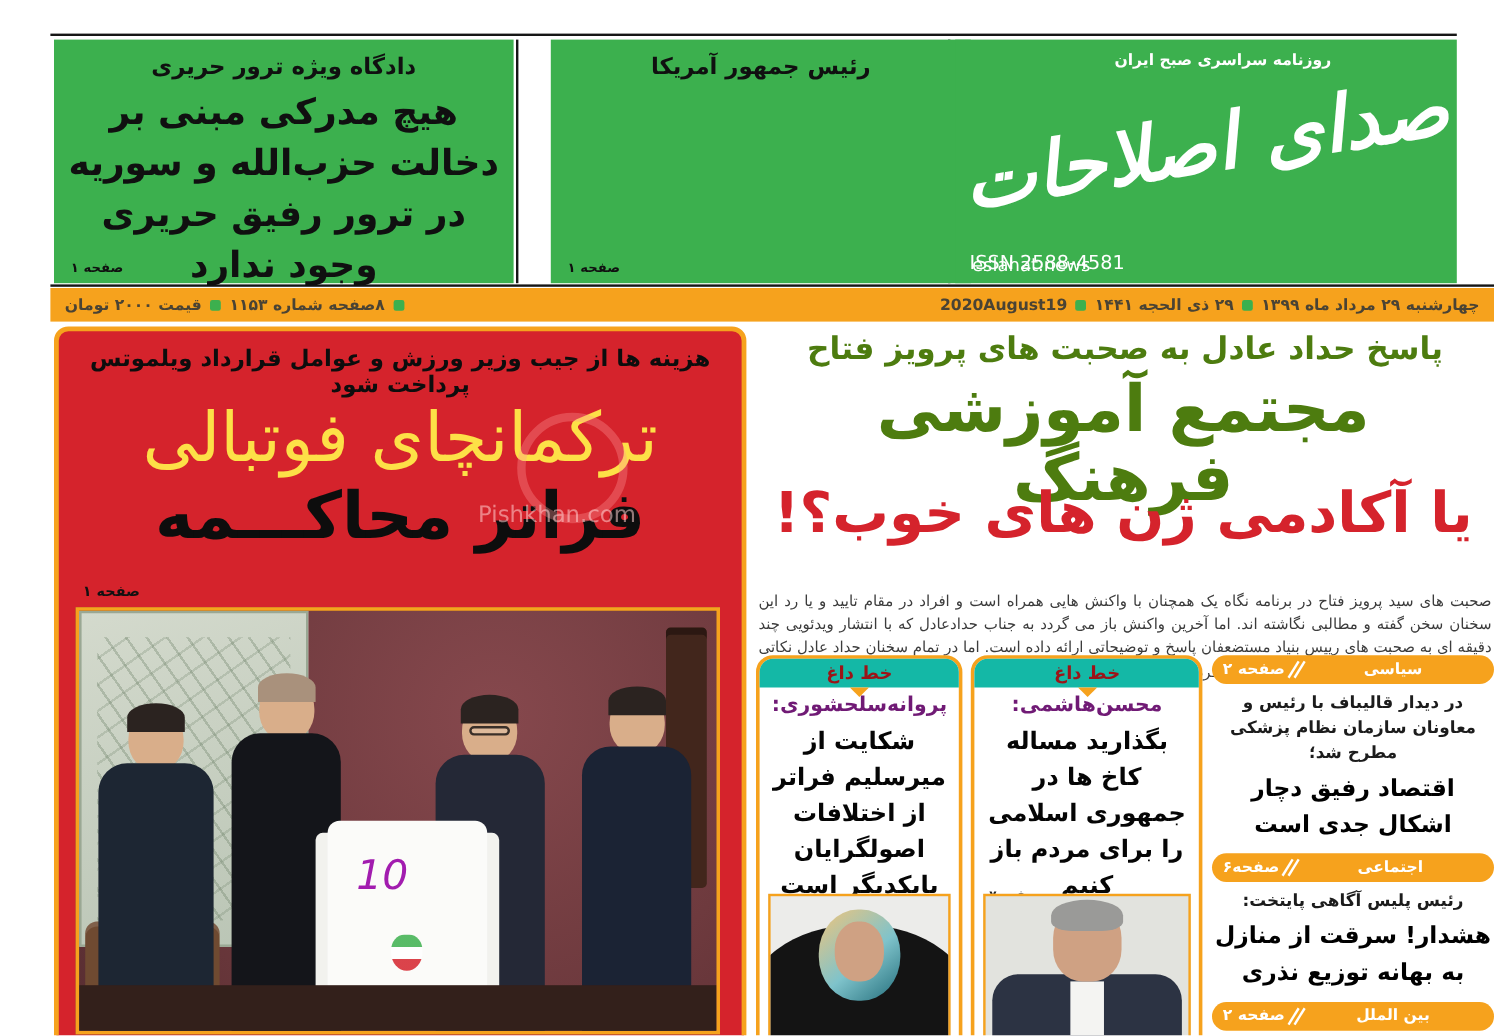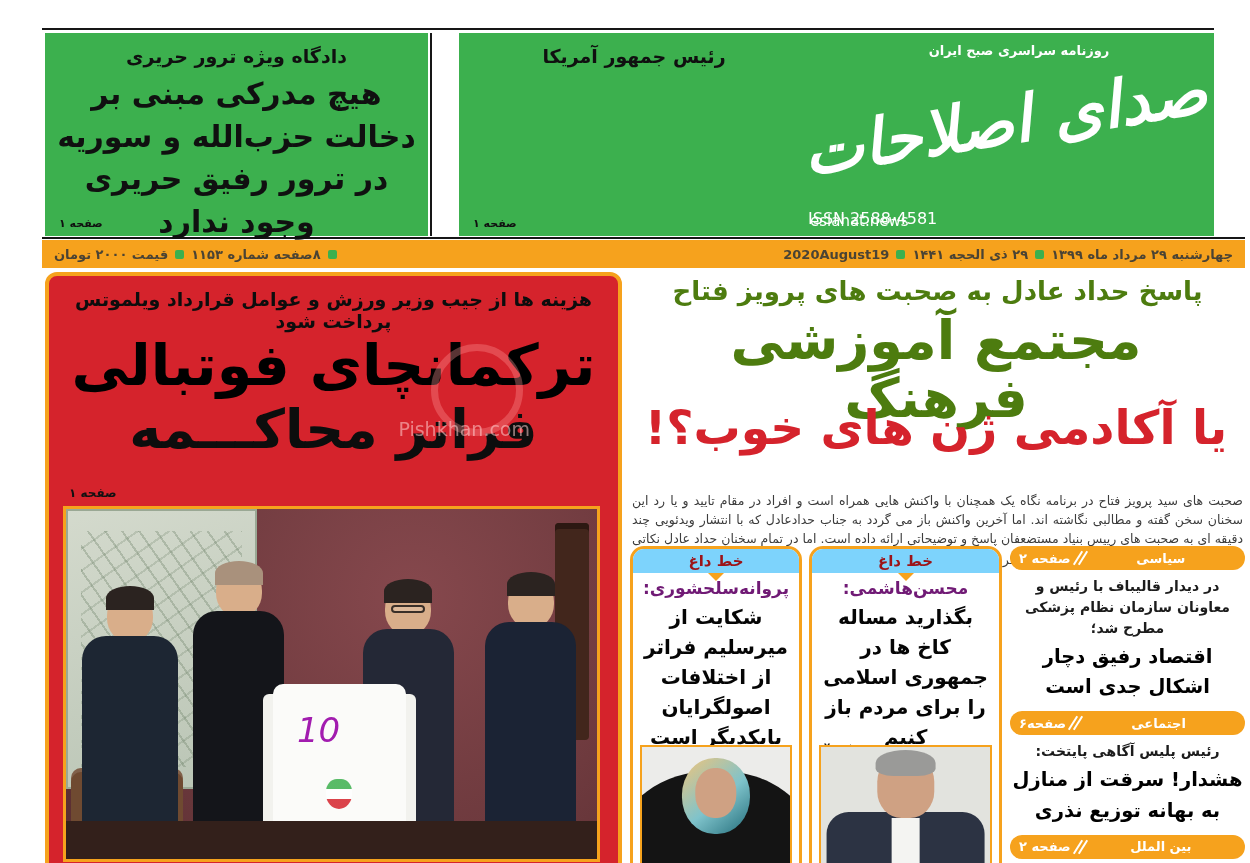--- a/index.html
+++ b/index.html
@@ -28,21 +28,21 @@
   .mh-site{position:absolute;right:0;bottom:6px;left:14px;text-align:left;font-size:15px;direction:ltr;}
 
   
   .date-bar{position:absolute;left:42px;top:240px;width:1203px;height:28px;background:#f6a21d;display:flex;align-items:center;justify-content:space-between;padding:0 12px;color:#4a4334;font-size:13px;font-weight:bold;}
   .db-group{display:flex;align-items:center;gap:7px;direction:rtl;}
   .sq{width:9px;height:9px;background:#3cb04e;border-radius:2px;flex:0 0 auto;}
 
   
   .redbox{position:absolute;left:45px;top:272px;width:577px;height:600px;background:#d5232c;border:4px solid #f6a21d;border-radius:12px 12px 0 0;direction:rtl;text-align:center;overflow:hidden;}
   .fb-kicker{margin-top:12px;font-size:19px;font-weight:bold;color:#0d0d0d;}
-  .fb-h1{margin-top:2px;font-size:57px;font-weight:700;color:#000000;line-height:1.12;}
+  .fb-h1{margin-top:2px;font-size:57px;font-weight:400;color:#fde047;line-height:1.12;}
   .fb-h2{margin-top:2px;font-size:54px;font-weight:800;color:#0d0d0d;line-height:1.1;}
   .fb-page{position:absolute;left:20px;top:210px;font-size:12px;font-weight:bold;color:#111;}
   .wm-circle{position:absolute;right:95px;top:68px;width:92px;height:92px;border:7px solid rgba(255,150,150,.35);border-radius:50%;}
   .wm-text{position:absolute;right:88px;top:142px;font-size:19px;color:rgba(255,210,210,.55);direction:ltr;}
 
   
   .photo1{position:absolute;left:14px;top:230px;width:537px;height:356px;border:3px solid #f6a21d;background:#6e3a3e;overflow:hidden;}
   .p1-wall{position:absolute;inset:0;background:radial-gradient(circle at 65% 25%,#86484d 0%,#6e3a3e 55%,#582d31 100%);}
   .p1-map{position:absolute;left:0;top:0;width:36%;height:80%;background:linear-gradient(160deg,#d4dacd,#b9c4b4);box-shadow:inset 0 0 0 2px #9aa894;}
   .p1-map:after{content:"";position:absolute;inset:8%;background:repeating-linear-gradient(55deg,rgba(110,130,105,.35) 0 2px,transparent 2px 14px),repeating-linear-gradient(-35deg,rgba(110,130,105,.25) 0 2px,transparent 2px 18px);}
@@ -68,21 +68,21 @@
   .ms-h1{left:630px;top:312px;width:612px;font-size:54px;font-weight:800;line-height:1.08;}
   .ms-h2{left:630px;top:400px;width:612px;font-size:47px;font-weight:800;color:#d5232c;}
   .ms-body{position:absolute;left:632px;top:478px;width:611px;direction:rtl;text-align:justify;font-size:12.5px;line-height:1.55;color:#3c3c3c;}
   .ms-dot{color:#d5232c;font-size:15px;vertical-align:middle;}
   .ms-page{font-size:13px;font-weight:800;color:#111;}
 
   
   .hotcol{position:absolute;top:546px;height:332px;background:#fff;border:3px solid #f6a21d;border-radius:14px;direction:rtl;text-align:center;overflow:hidden;}
   .colA{left:630px;width:172px;}
   .colB{left:809px;width:193px;}
-  .hl-tab{position:relative;height:25px;margin:-1px -1px 0;background:#7dd3fc;color:#9c1418;font-size:15px;font-weight:800;display:flex;align-items:center;justify-content:center;border-radius:10px 10px 0 0;}
+  .hl-tab{position:relative;height:25px;margin:-1px -1px 0;background:#14b8a6;color:#9c1418;font-size:15px;font-weight:800;display:flex;align-items:center;justify-content:center;border-radius:10px 10px 0 0;}
   .hl-tab:after{content:"";position:absolute;left:50%;transform:translateX(-50%);bottom:-8px;border:8px solid transparent;border-top-color:#f6a21d;border-bottom:none;}
   .hl-speaker{margin-top:5px;font-size:17px;font-weight:bold;color:#701a75;}
   .hl-headline{margin-top:4px;padding:0 6px;font-size:20px;line-height:1.5;font-weight:800;color:#050505;}
   .hl-page{position:absolute;font-size:10px;font-weight:bold;color:#222;left:12px;}
   .colA .hl-page{top:196px;} .colB .hl-page{top:192px;}
   .hl-photo{position:absolute;left:7px;right:7px;bottom:-6px;height:136px;border:2px solid #f6a21d;overflow:hidden;}
 
   
   .photoA{background:#ececea;}
   .pa-chador{position:absolute;left:50%;transform:translateX(-50%);top:18%;width:130%;height:110%;background:#141414;border-radius:48% 48% 0 0;}

